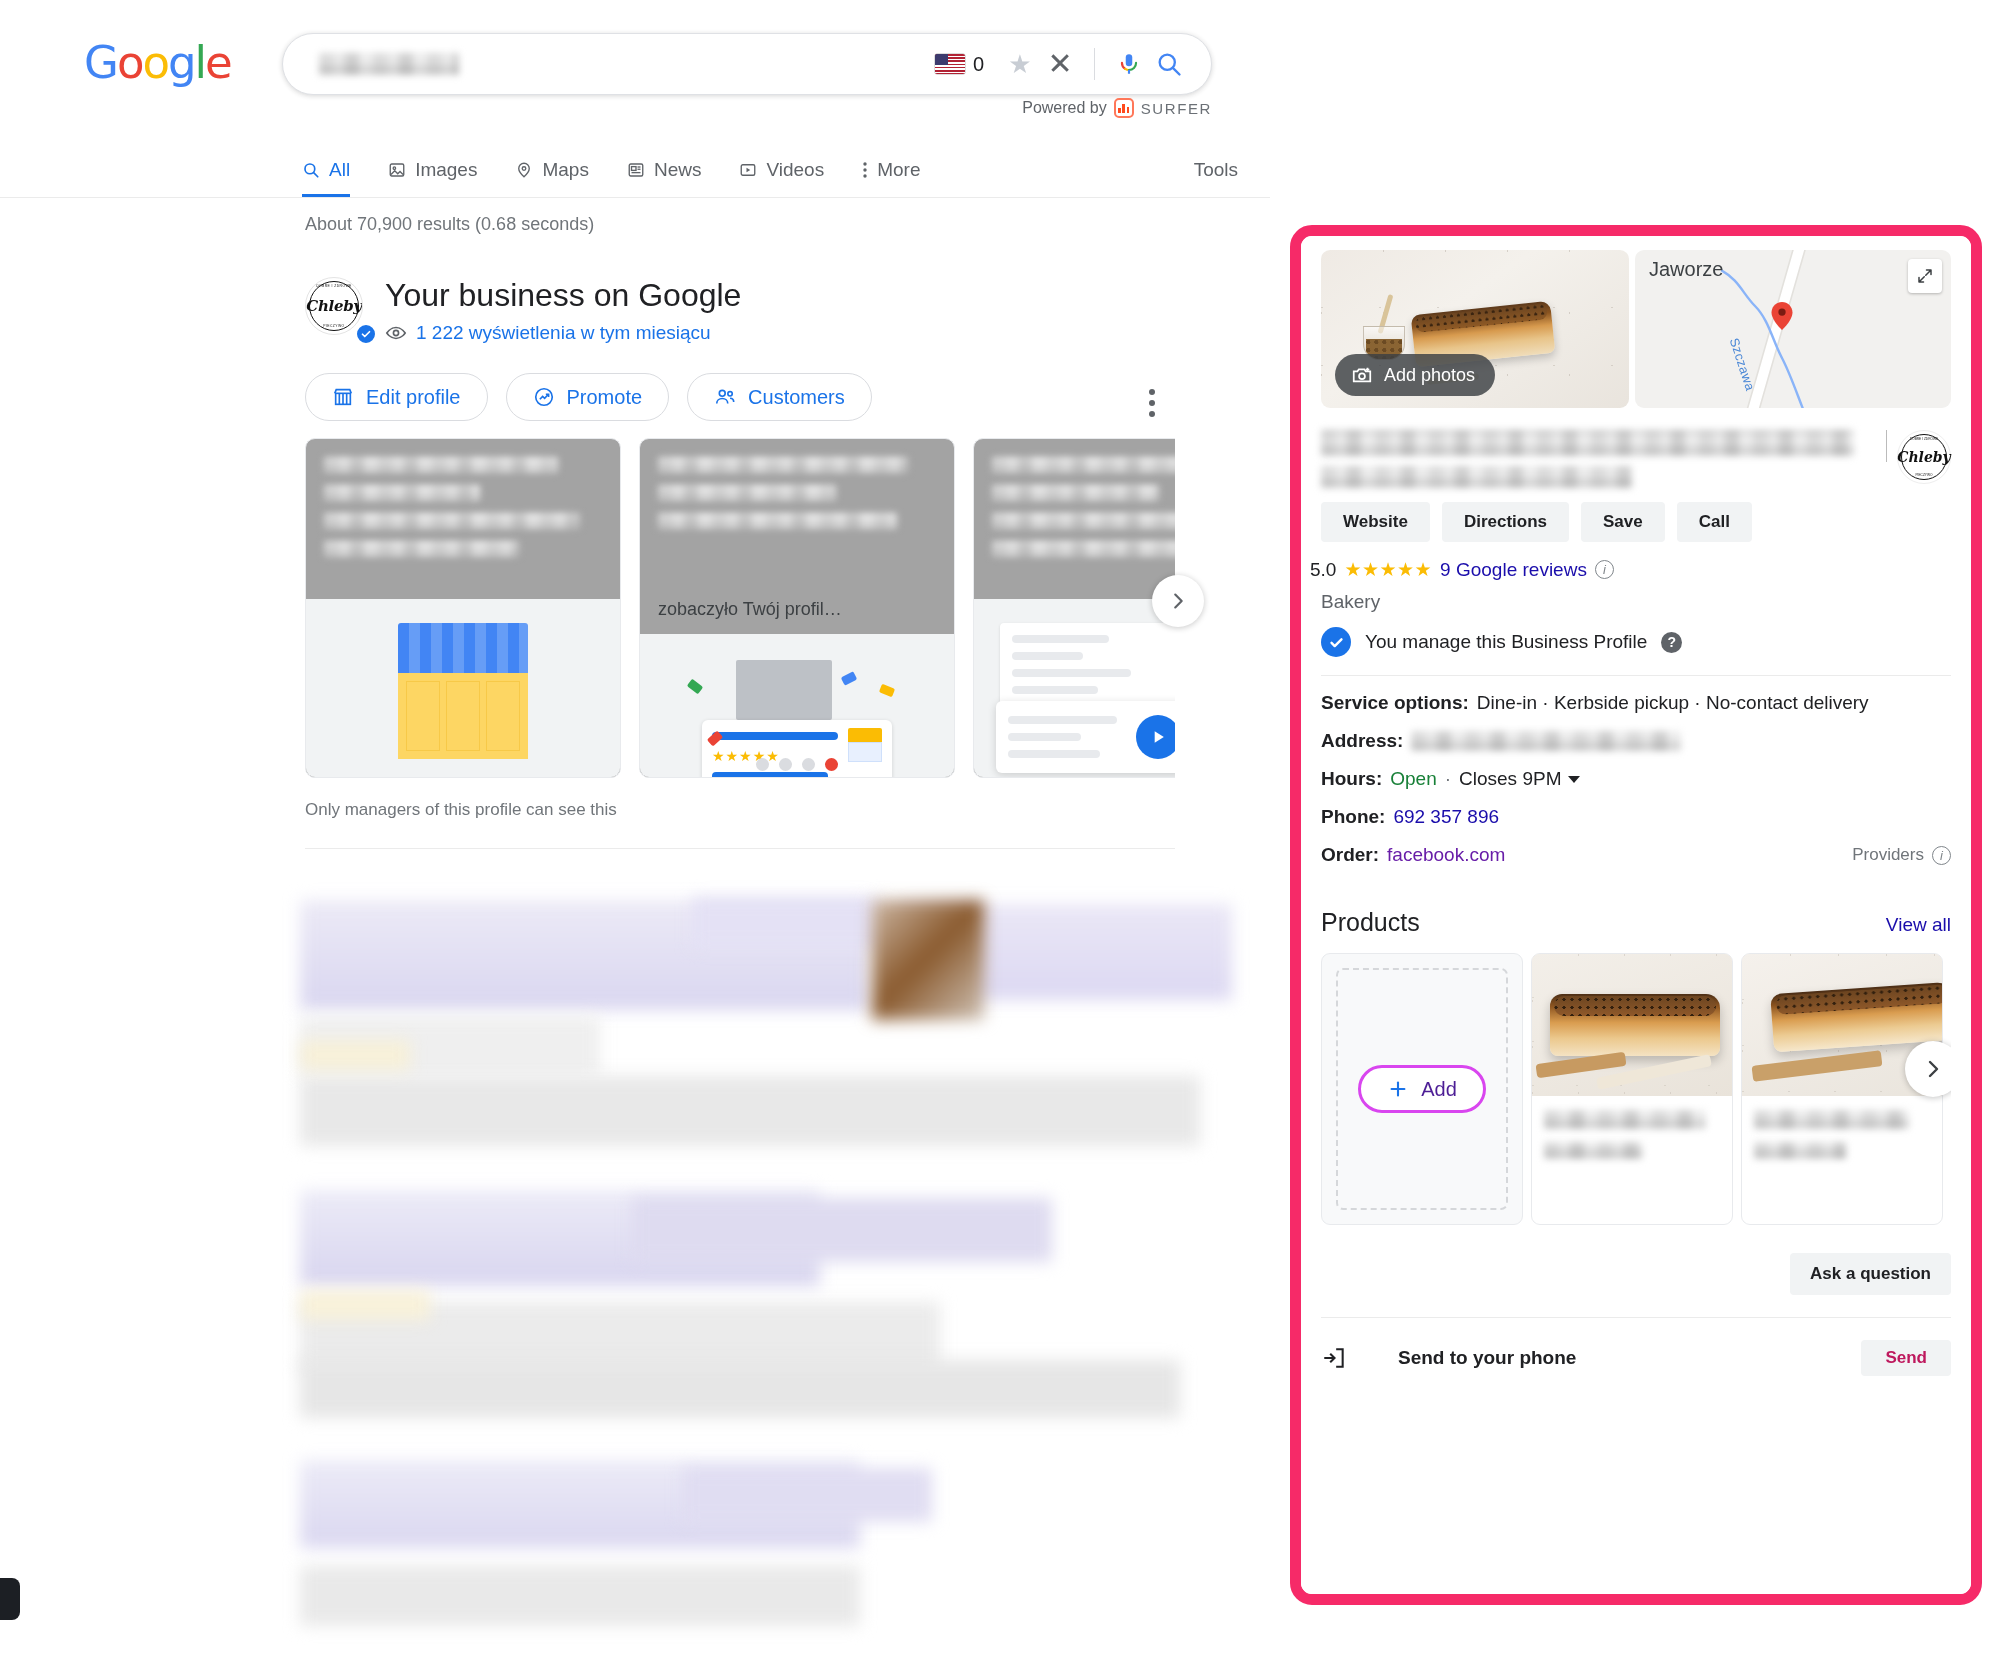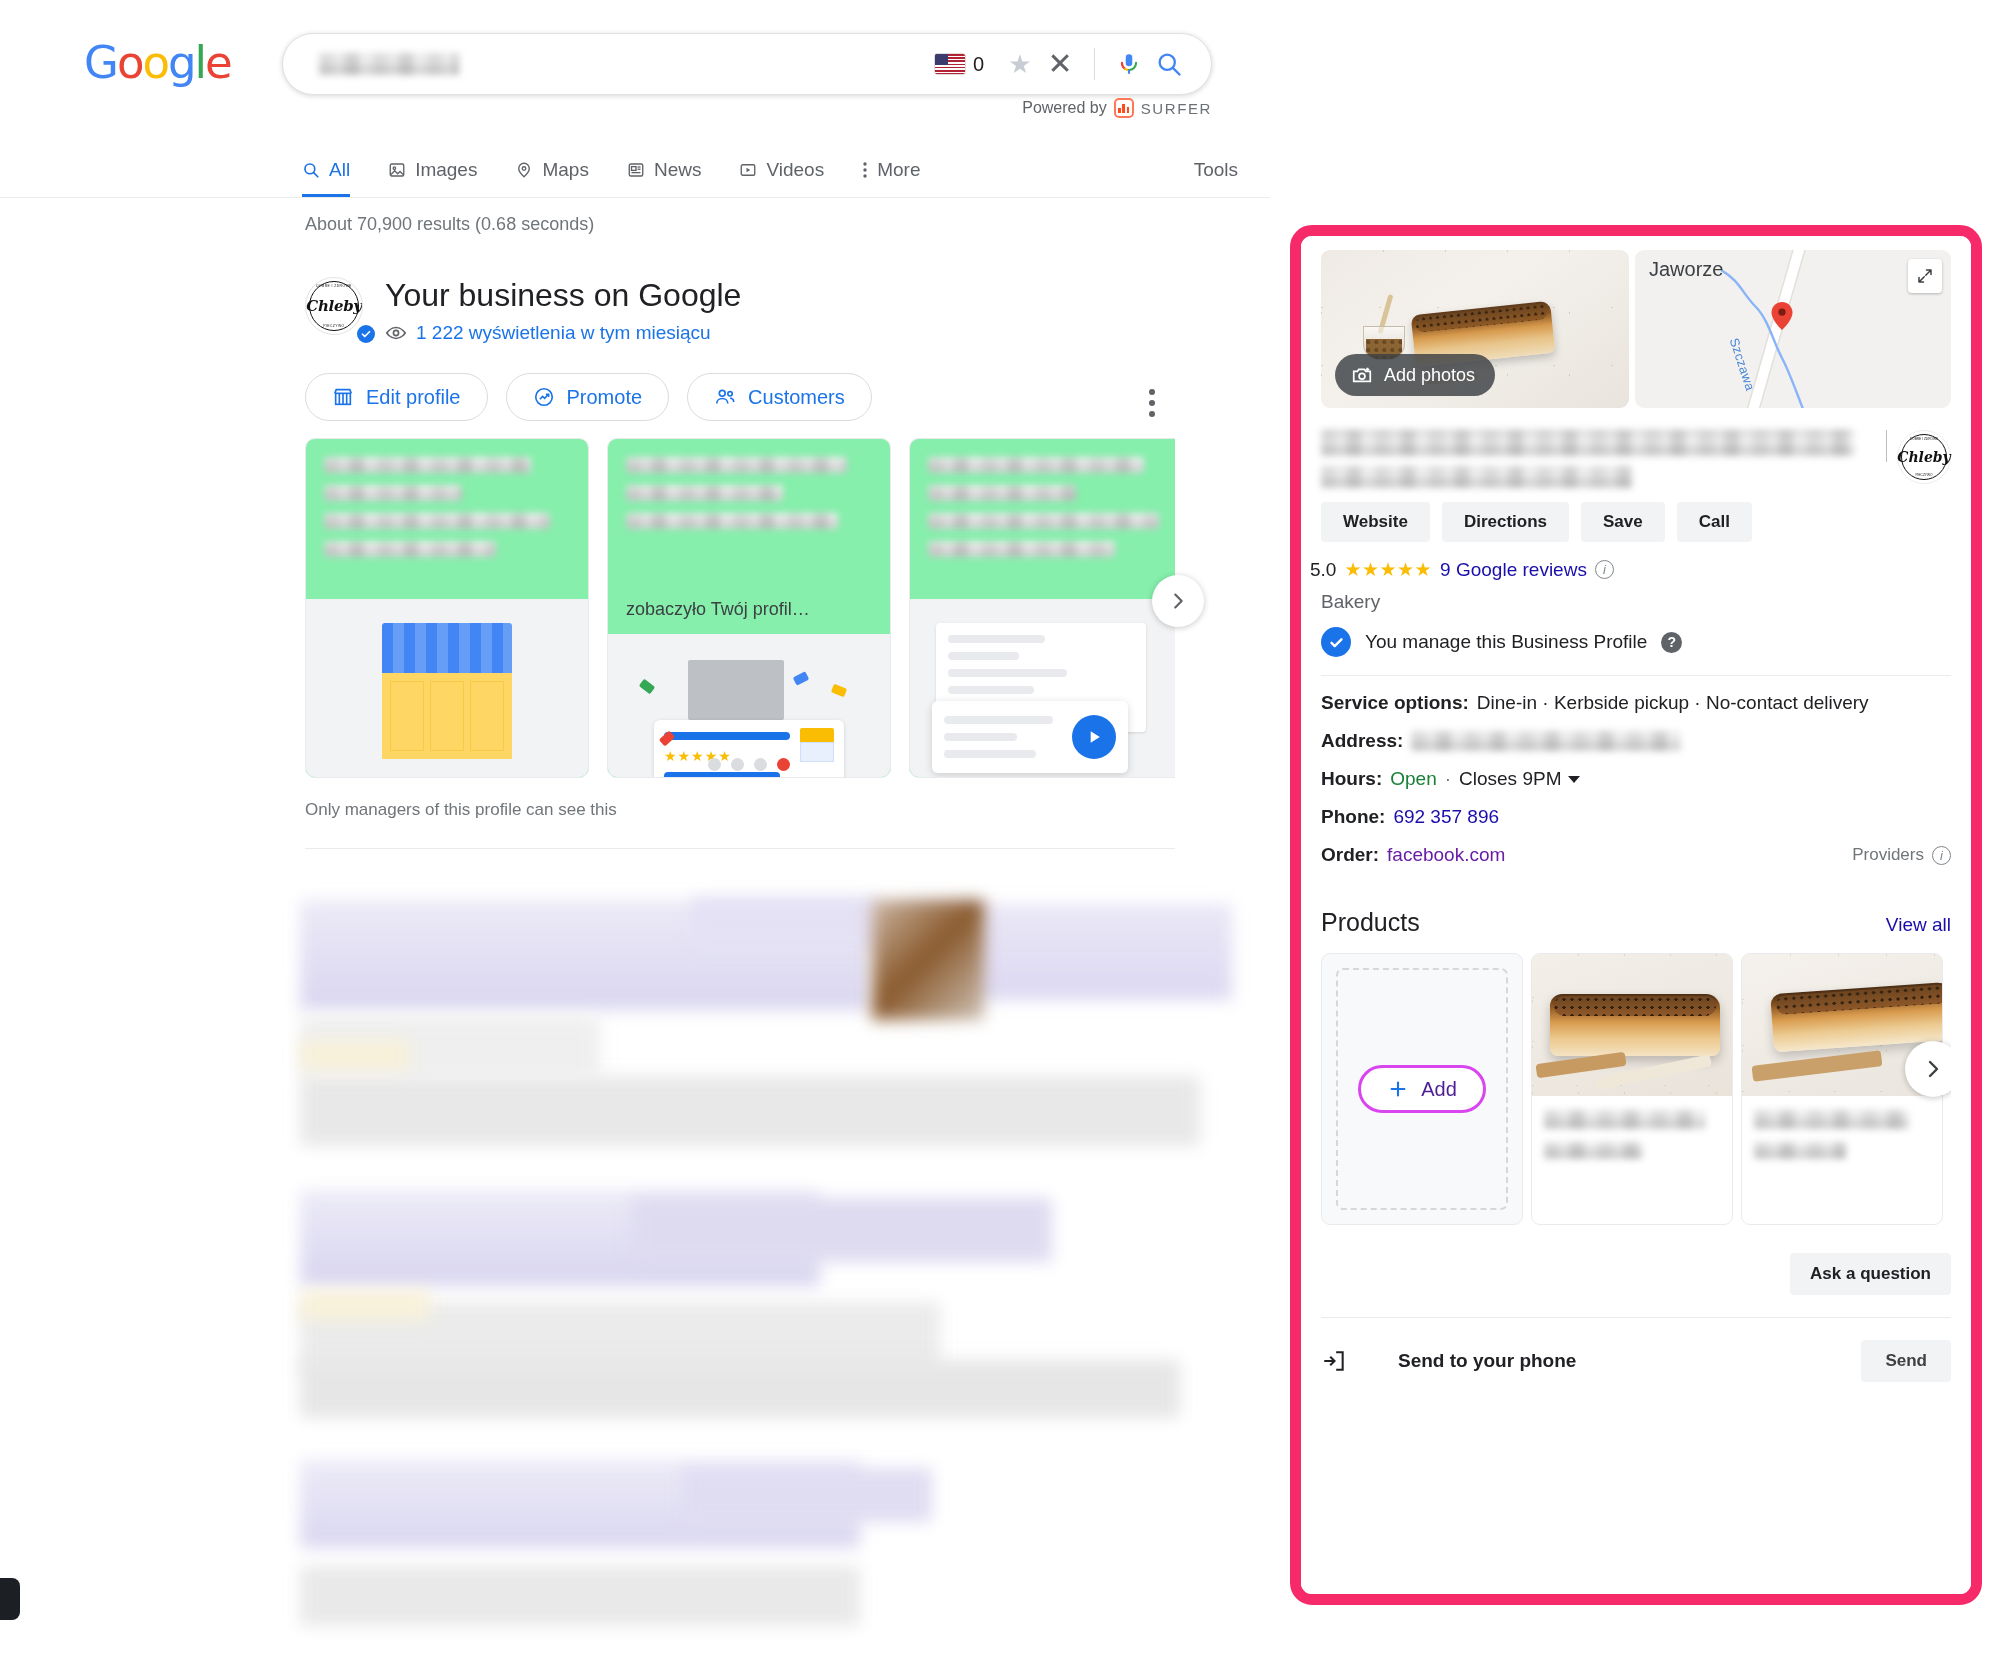--- a/index.html
+++ b/index.html
@@ -133,21 +133,21 @@
     height:48px; padding:0 26px; border:1px solid #dadce0; border-radius:26px;
     color:#1a73e8; font-size:20px; background:#fff; cursor:pointer; white-space:nowrap;
   }
   .kebab { position:absolute; left:1138px; top:385px; width:28px; height:36px; display:flex; flex-direction:column;
            align-items:center; justify-content:center; gap:5px; cursor:pointer; }
   .kebab i { width:6px;height:6px;border-radius:50%;background:#5f6368; display:block; }
 
   
   .carousel { position:absolute; left:305px; top:438px; width:870px; height:340px; display:flex; gap:18px; overflow:hidden; }
   .ccard {
-    width: 284px; flex:none; border:1px solid #e8eaed; border-radius:10px; overflow:hidden; background:#86efac;
+    width: 316px; flex:none; border:1px solid #e8eaed; border-radius:10px; overflow:hidden; background:#a3a3a3;
     display:flex; flex-direction:column;
   }
   .ccard-top { padding:18px 18px 10px; flex:none; height:160px; }
   .cline { height:16px; border-radius:3px; margin-bottom:12px; }
   .ccard-label { font-size:18px; color:#3c4043; padding: 0 18px 14px; }
   .ccard-art { background:#f1f3f4; flex:1; position:relative; overflow:hidden; }
 
   .store-ill { position:absolute; left:50%; bottom:18px; transform:translateX(-50%); width:130px; }
   .store-awn { height:50px; background:repeating-linear-gradient(90deg,#4285F4 0 11px,#669df6 11px 22px); border-radius:3px 3px 0 0;}
   .store-body { height:86px; background:#FDD663; display:flex; gap:6px; padding:8px; }
@@ -327,22 +327,22 @@
 
   .kp-qa { padding:28px 20px 0; display:flex; align-items:flex-start; }
   .qa-btn {
     margin-left:auto; height:42px; padding:0 20px; background:#f1f3f4; border:none; border-radius:4px;
     font-size:17px; font-weight:700; color:#202124; cursor:pointer; font-family:"Liberation Sans",sans-serif;
   }
   .qa-sub { font-size:19px; color:#1a0dab; margin-top:8px; cursor:pointer; }
   .kp-send { padding:22px 20px 0; display:flex; align-items:center; gap:14px; }
   .send-label { font-size:19px; font-weight:700; color:#202124;margin-left:37px; }
   .send-btn {
-    margin-left:auto; height:42px; padding:0 24px; background:#f1f3f4; border:none; border-radius:4px;
-    font-size:17px; font-weight:700; color:#404040; cursor:pointer; font-family:"Liberation Sans",sans-serif;
+    margin-left:auto; height:36px; padding:0 24px; background:#f1f3f4; border:none; border-radius:4px;
+    font-size:17px; font-weight:700; color:#be185d; cursor:pointer; font-family:"Liberation Sans",sans-serif;
   }
   .kp-bottom-sep { height:1px; background:#ebebeb; margin:22px 20px 0; }
 
   .corner-chip {
     position:absolute; left:-14px; bottom:36px; width:34px;height:42px;background:#1c1f24;border-radius:8px;
   }
 </style>
 </head>
 <body>
 

